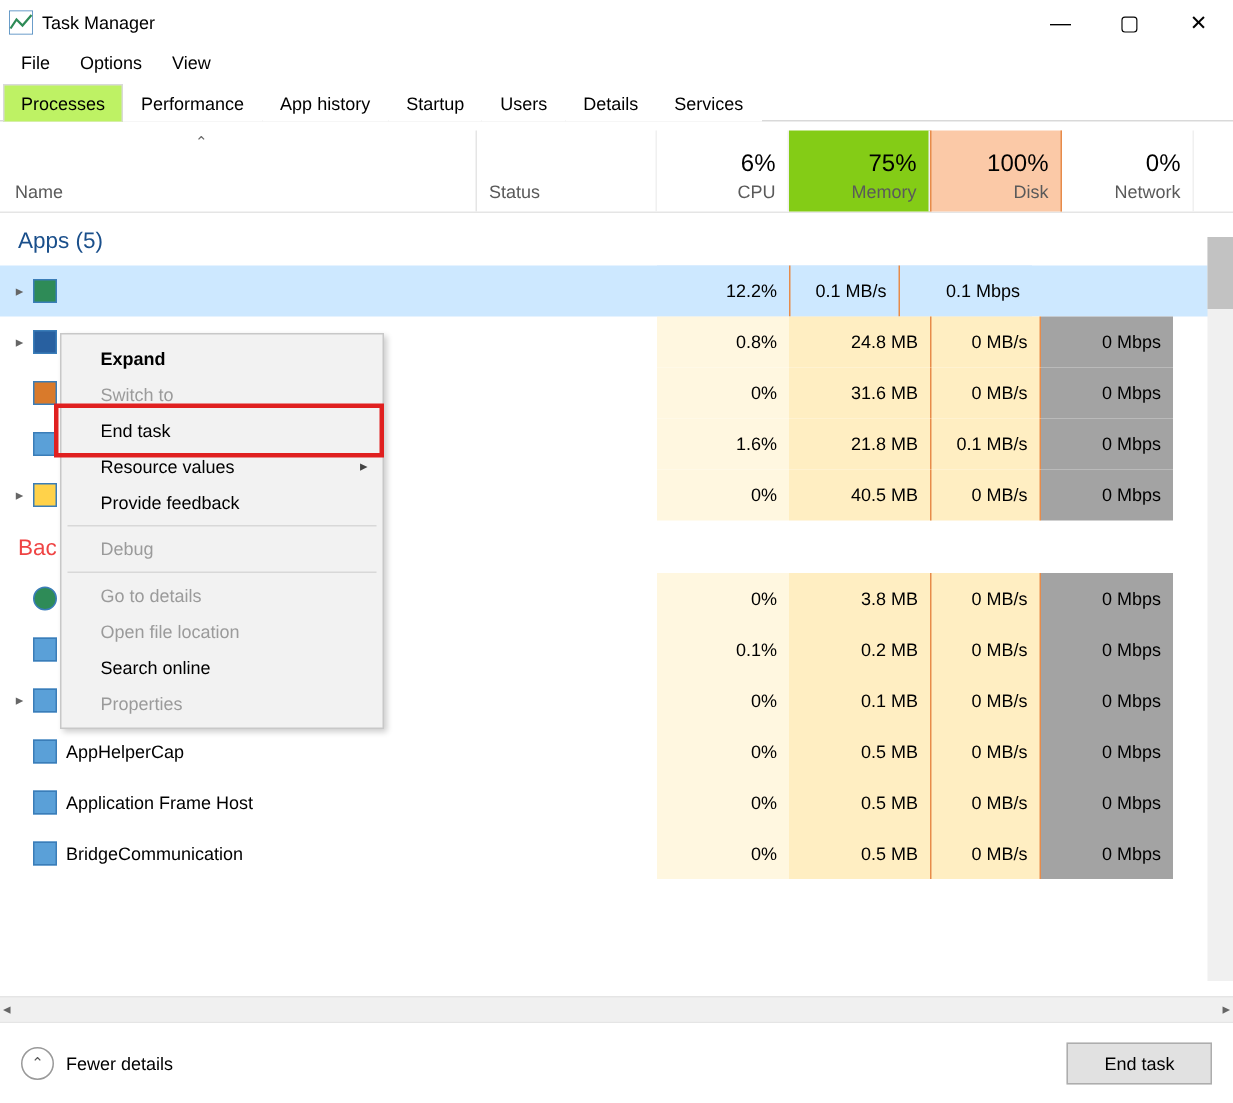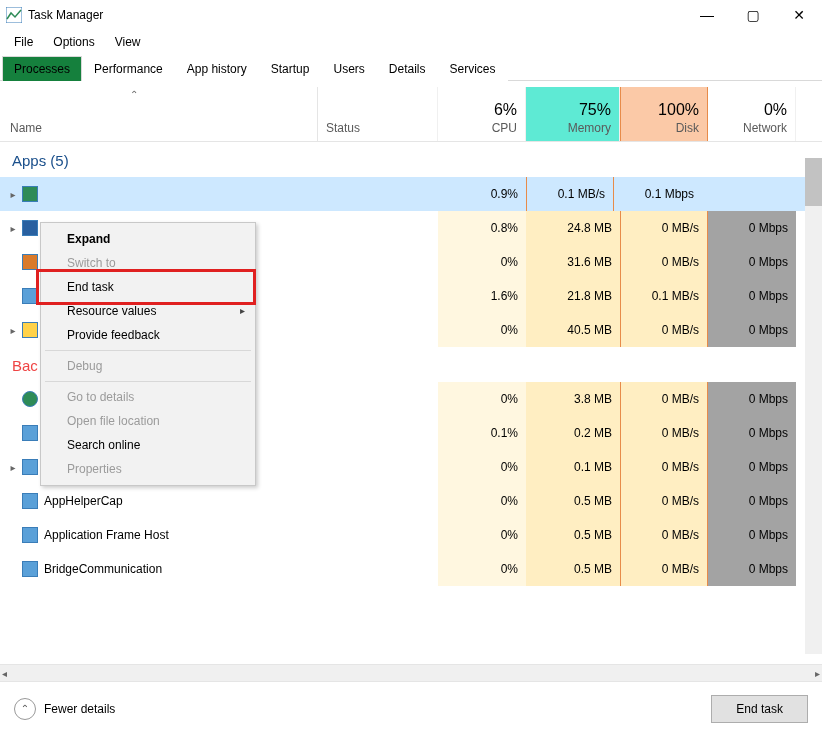--- a/index.html
+++ b/index.html
@@ -64,21 +64,21 @@
     padding: 5px 11px;
     border: 1px solid transparent;
     border-bottom: none;
     font-size: 12px;
     position: relative;
     top: 1px;
     background: #fff;
   }
   .tab.active {
     border-color: #d9d9d9;
-    background: #15803d;
+    background: #bef264;
   }
   
   .colheaders {
     display: flex;
     height: 54px;
     border-bottom: 1px solid #e5e5e5;
     position: relative;
     margin-top: 6px;
   }
   .col {
@@ -102,21 +102,21 @@
   .col-name .sort-caret {
     position: absolute;
     left: 130px;
     top: 2px;
     font-size: 10px;
     color: #666;
   }
   .col-status { width: 120px; }
   .col-num { text-align: right; }
   .col-cpu { width: 88px; }
-  .col-mem { width: 94px; background: #5eead4; }
+  .col-mem { width: 94px; background: #84cc16; }
   .col-disk { width: 88px; background: #fbc9a7; border-left:1px solid #e78b4a; border-right:1px solid #e78b4a; }
   .col-net { width: 88px; }
   .col .label.right { text-align: right; }
 
   
   .proclist {
     height: 540px;
     overflow: hidden;
     position: relative;
   }
@@ -130,21 +130,21 @@
     height: 34px;
     align-items: center;
     font-size: 12px;
   }
   .cell { box-sizing: border-box; height: 100%; display:flex; align-items:center; }
   .c-name { width: 318px; padding-left: 4px; }
   .c-status { width: 120px; }
   .c-num { justify-content: flex-end; padding-right: 8px; }
   .c-cpu { width: 88px; background: #fff7e0; }
   .c-mem { width: 94px; background: #ffeec2; }
-  .c-disk { width: 88px; background: #ffeec2; border-left:1px solid #e78b4a; border-right:1px solid #e78b4a; }
+  .c-disk { width: 74px; background: #ffeec2; border-left:1px solid #e78b4a; border-right:1px solid #e78b4a; }
   .c-net { width: 88px; background: #a3a3a3; }
   .row.selected { background: #cde8ff; }
   .row.selected .c-cpu,
   .row.selected .c-mem,
   .row.selected .c-disk,
   .row.selected .c-net { background: #cde8ff; }
 
   .expander {
     width: 18px;
     text-align: center;
@@ -320,21 +320,21 @@
 <div class="proclist">
   <div class="group-header">Apps (5)</div>
 
   <div class="row selected">
     <div class="cell c-name">
       <span class="expander">▸</span>
       <span class="proc-icon" style="background:#2e8b57"></span>
       <span class="proc-label"></span>
     </div>
     <div class="cell c-status"></div>
-    <div class="cell c-cpu c-num">0.9%</div>
+    <div class="cell c-cpu c-num">12.2%</div>
     <div class="cell c-disk c-num">0.1 MB/s</div>
     <div class="cell c-net c-num">0.1 Mbps</div>
   </div>
 
   <div class="row">
     <div class="cell c-name">
       <span class="expander">▸</span>
       <span class="proc-icon" style="background:#2860a0"></span>
       <span class="proc-label">) (2)</span>
     </div>

